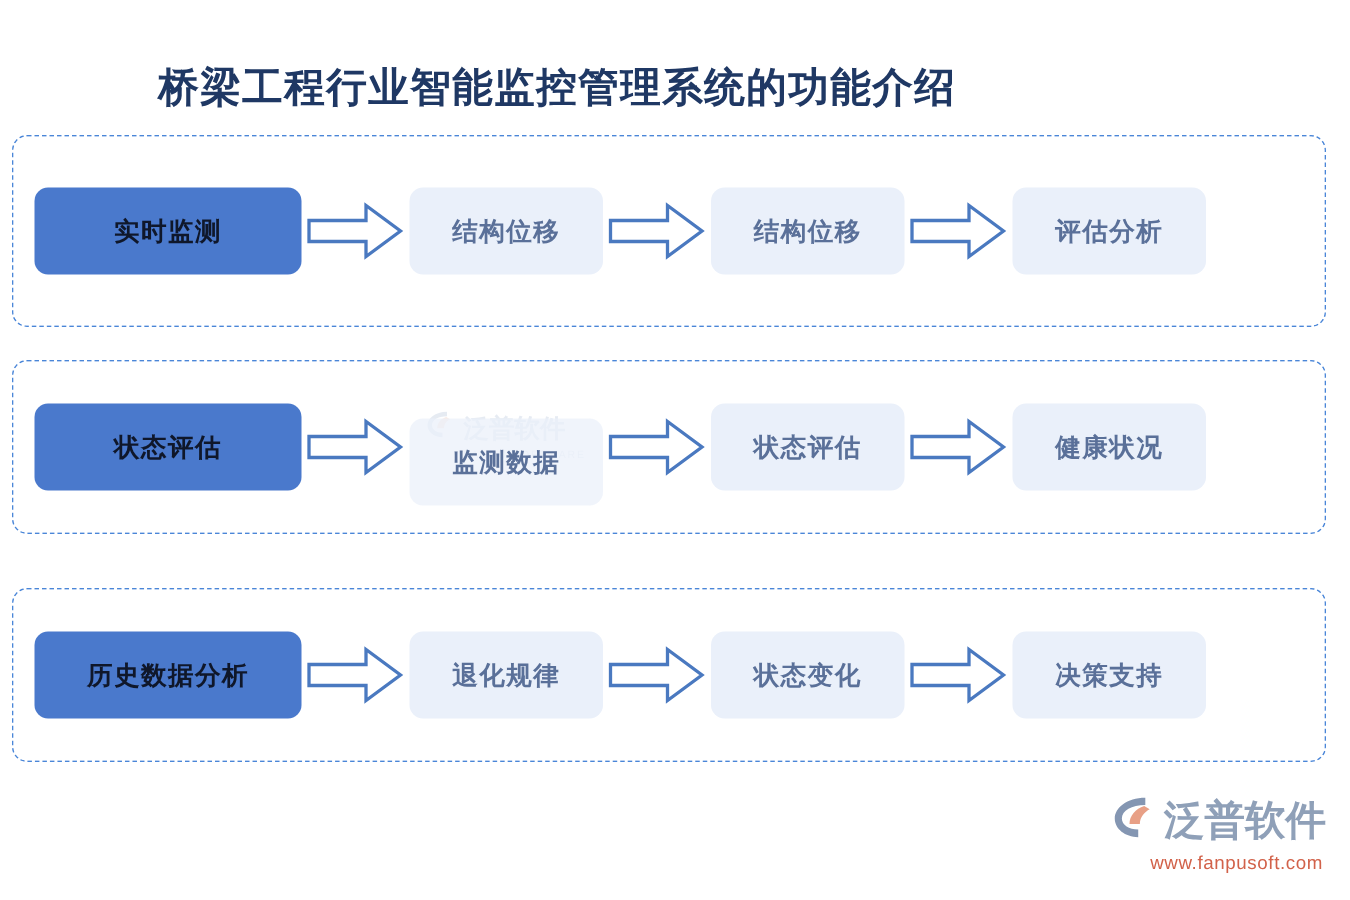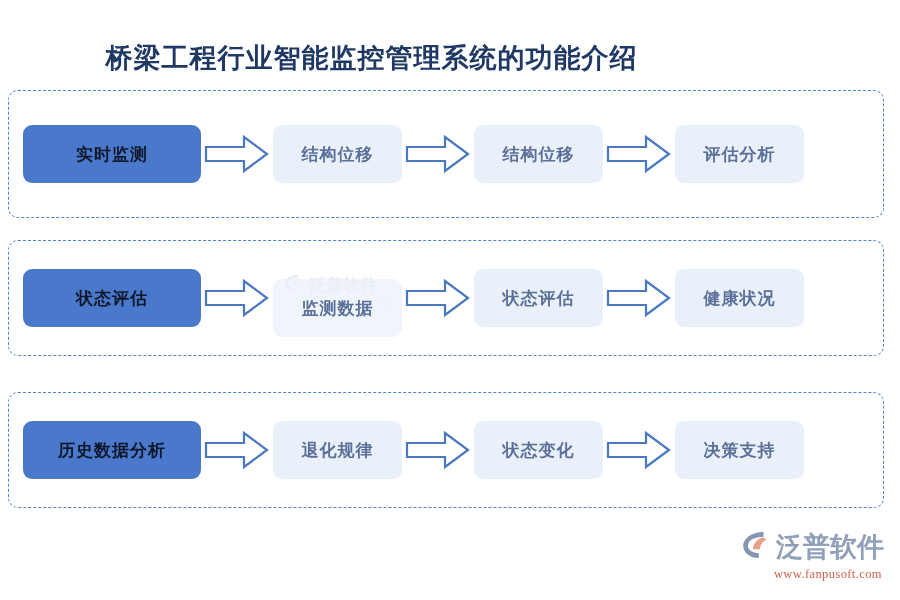--- a/index.html
+++ b/index.html
@@ -149,21 +149,21 @@
     font-weight: bold;
     color: #8fa0b8;
     font-family: "Liberation Sans", "DejaVu Sans", sans-serif;
     letter-spacing: 0px;
     line-height: 1;
   }
   .brand-url {
     font-size: 12.5px;
     color: #d2624a;
     letter-spacing: 0.4px;
-    font-family: Liberation Serif, serif;
+    font-family: Liberation Sans, sans-serif;
     margin-top: 2px;
     margin-right: 2px;
   }
 </style>
 </head>
 <body>
 
 <div class="page-title">桥梁工程行业智能监控管理系统的功能介绍</div>
 
 <div class="watermark">

